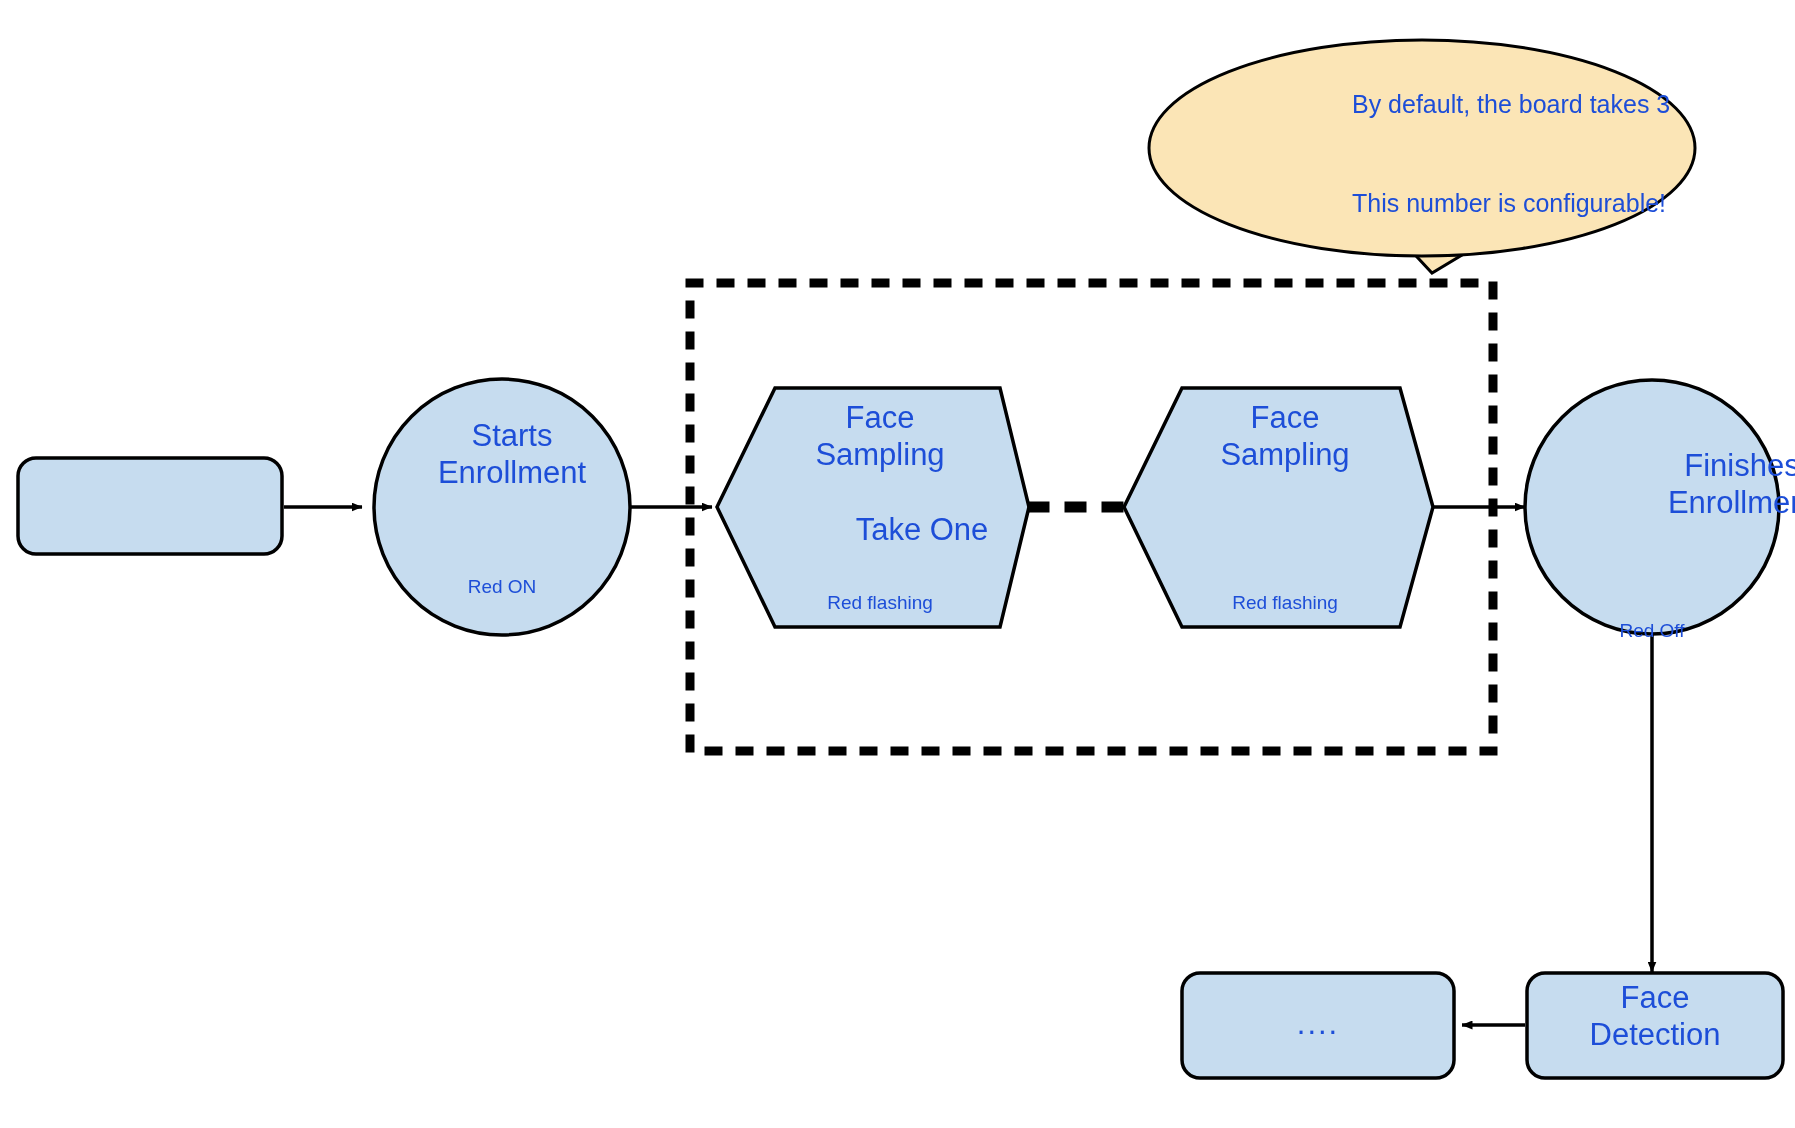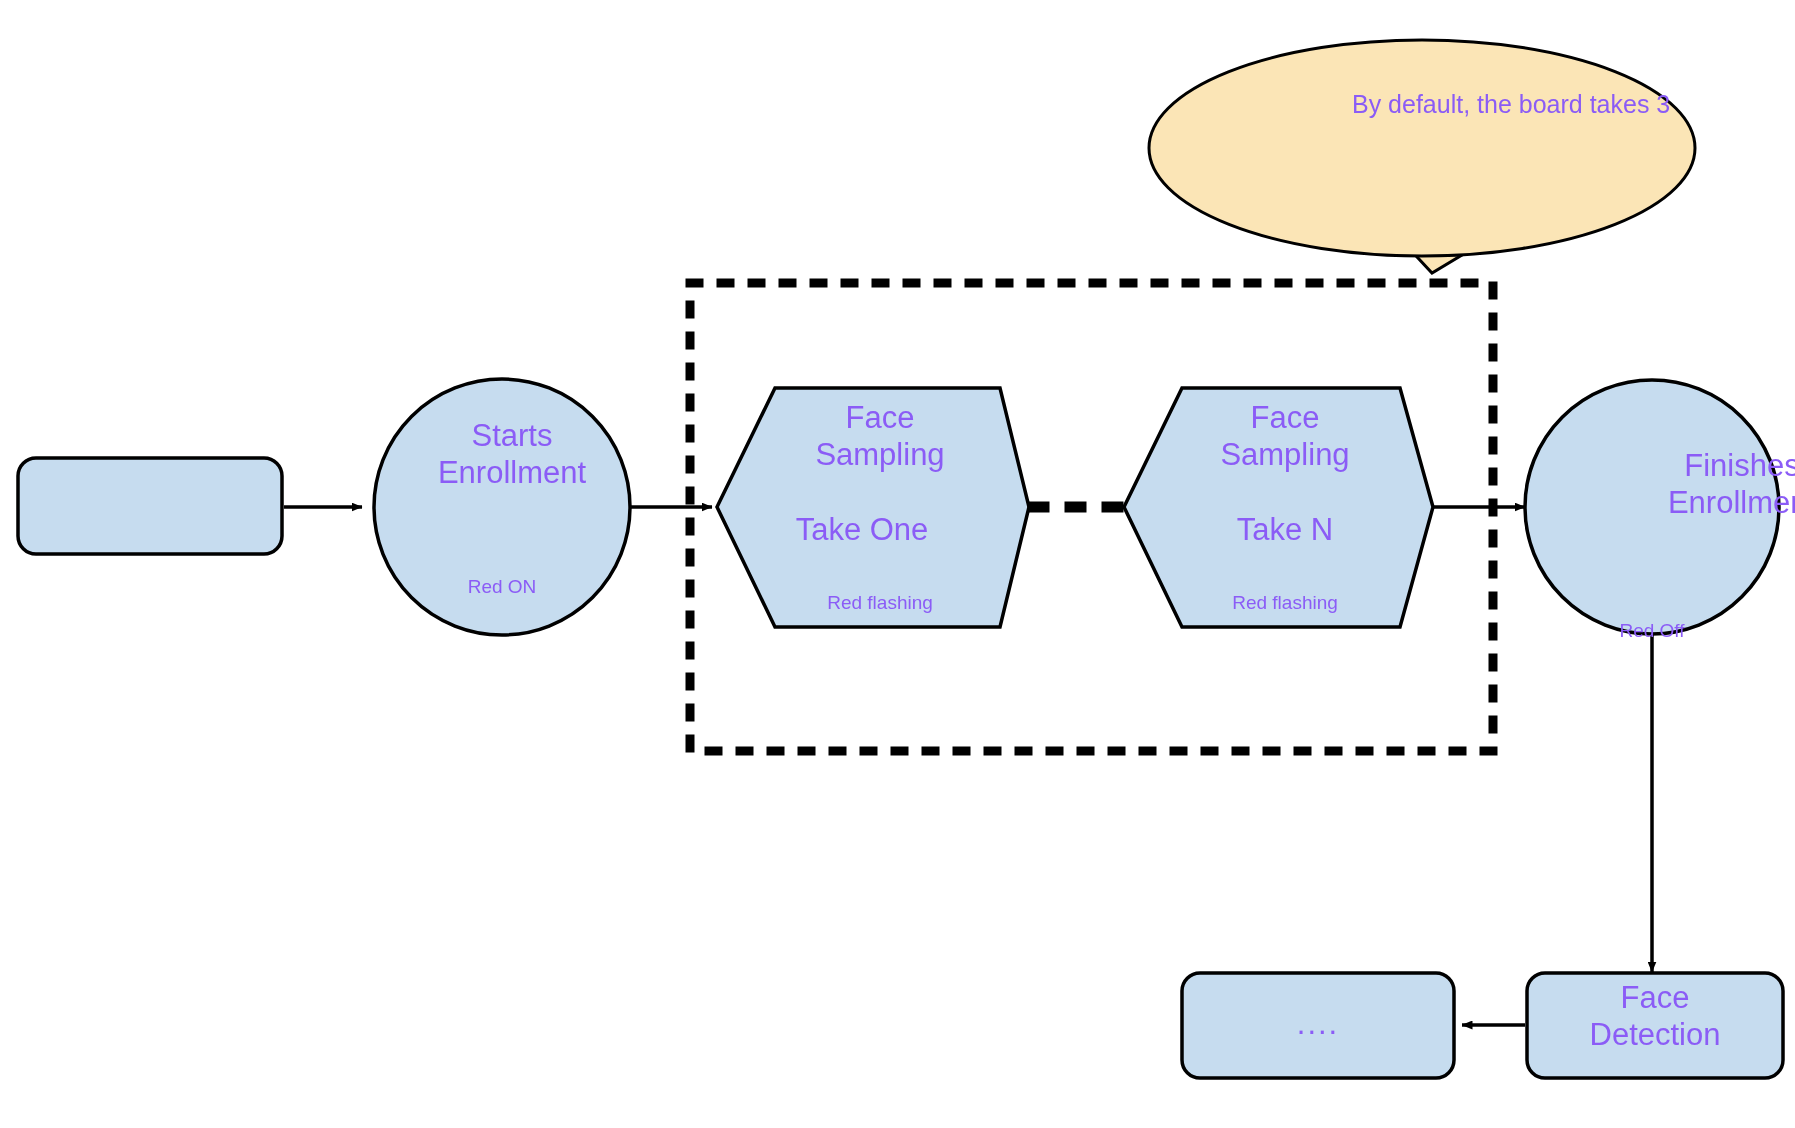--- a/index.html
+++ b/index.html
@@ -20,21 +20,21 @@
   #svg-layer {
     position: absolute;
     left: 0;
     top: 0;
     width: 1795px;
     height: 1128px;
   }
   .node-text {
     position: absolute;
     text-align: center;
-    color: #8b5cf6;
+    color: #1d4ed8;
     line-height: 1.18;
     pointer-events: none;
     white-space: pre-line;
   }
   .t-main {
     font-size: 31px;
   }
   .t-small {
     font-size: 19px;
   }
@@ -95,32 +95,32 @@
     <path d="M1392,230 L1480,245" stroke="#fbe5b6" stroke-width="5" fill="none"></path>
   </svg>
 
 
   <div class="node-text t-main" style="left:384px; top:418px; width:256px;">Starts
 Enrollment</div>
   <div class="node-text t-small" style="left:374px; top:576px; width:256px;">Red ON</div>
 
   <div class="node-text t-main" style="left:755px; top:400px; width:250px;">Face
 Sampling</div>
-  <div class="node-text t-main" style="left:737px; top:512px; width:250px;">Take One</div>
+  <div class="node-text t-main" style="left:797px; top:512px; width:250px;">Take One</div>
   <div class="node-text t-small" style="left:755px; top:592px; width:250px;">Red flashing</div>
 
   <div class="node-text t-main" style="left:1160px; top:400px; width:250px;">Face
 Sampling</div>
-  <div class="node-text t-main" style="left:1160px; top:512px; width:250px;">Take N</div>
   <div class="node-text t-small" style="left:1160px; top:592px; width:250px;">Red flashing</div>
 
   <div class="node-text t-main" style="left:1614px; top:448px; width:256px;">Finishes
 Enrollment</div>
   <div class="node-text t-small" style="left:1524px; top:578px; width:256px;margin-top:42px;">Red Off</div>
 
   <div class="node-text t-main" style="left:1527px; top:980px; width:256px;">Face
 Detection</div>
 
   <div class="node-text t-dots" style="left:1182px; top:1006px; width:272px;">....</div>
 
   <div class="node-text t-callout" style="left:1352px; top:88px; width:340px;">By default, the board takes 3</div>
+  <div class="node-text t-callout" style="left:1352px; top:187px; width:340px;">This number is configurable!</div>
 
 </div>
 
 </body></html>

